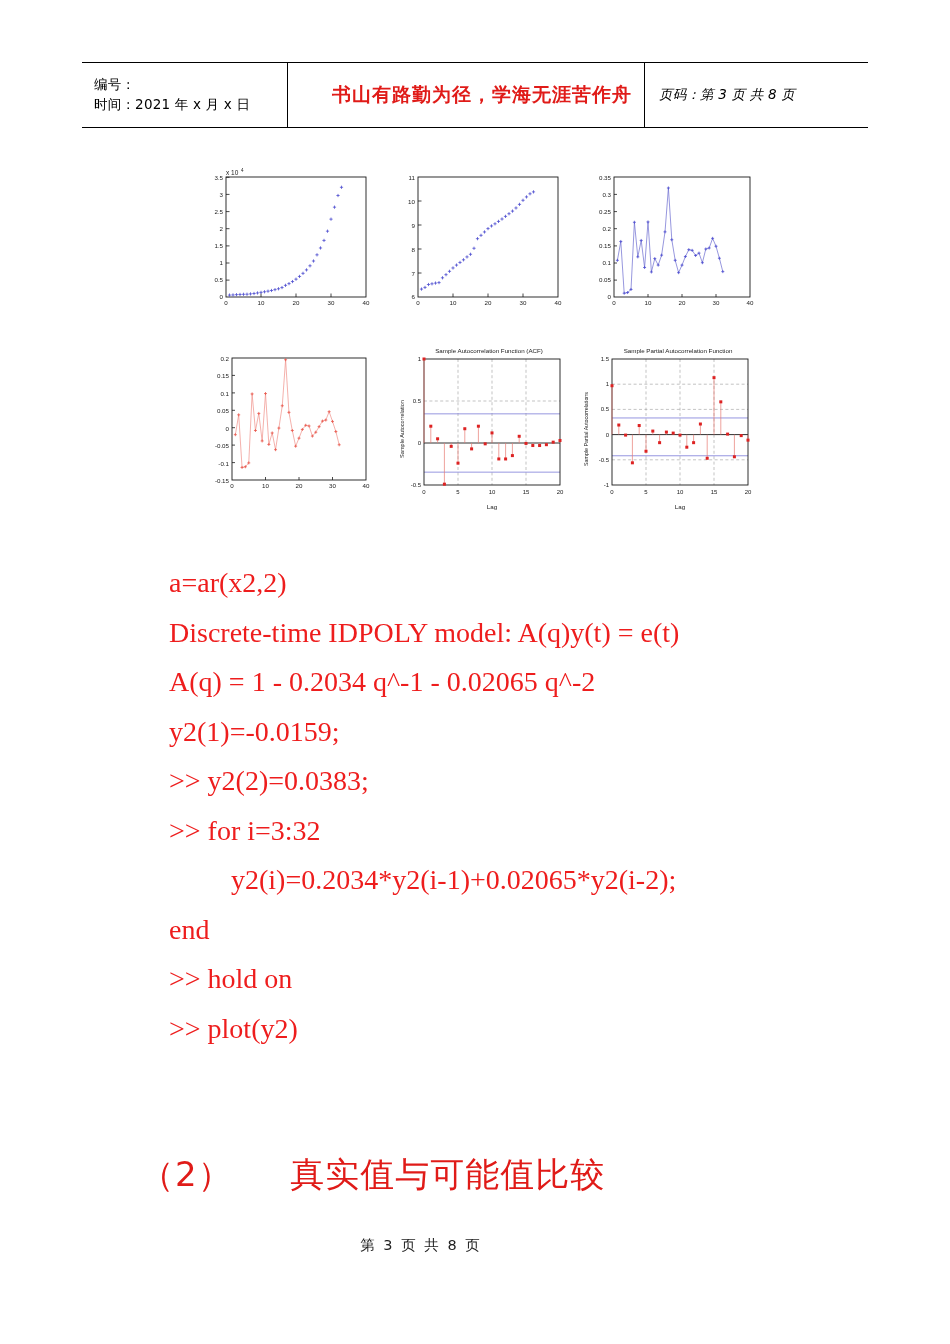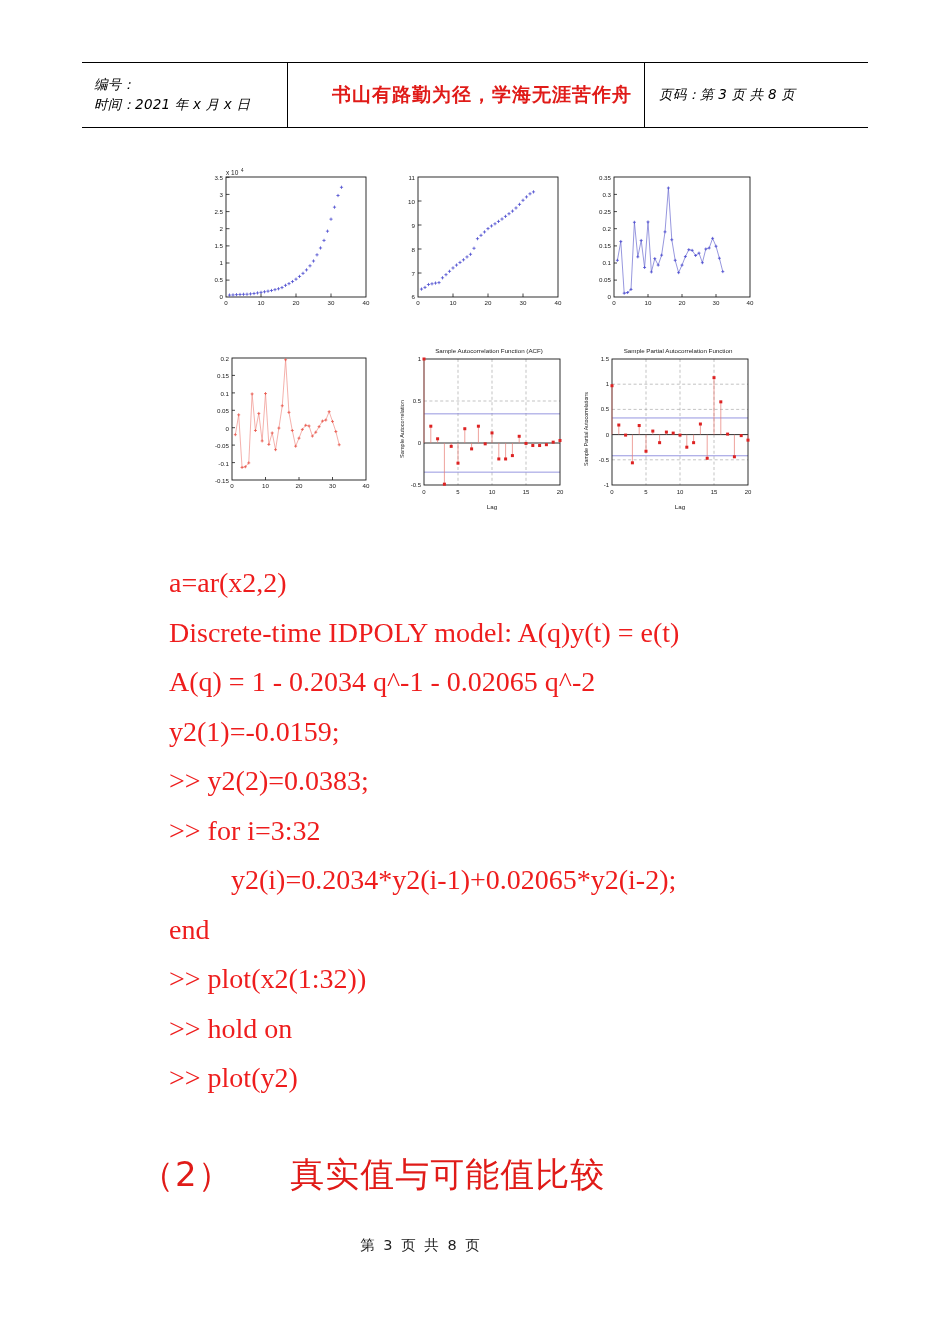--- a/index.html
+++ b/index.html
@@ -10,21 +10,21 @@
   }
   .page{position:relative;width:950px;height:1344px;}
 
   
   .hdr{
     position:absolute;left:82px;top:62px;width:786px;height:66px;
     border-top:1.6px solid #000;border-bottom:1.6px solid #000;
     display:flex;box-sizing:border-box;
   }
   .hdr-cell{display:flex;flex-direction:column;justify-content:center;box-sizing:border-box;padding-left:32px;}
-  .hdr-left{width:205px;padding-left:12px;font-style:italic;}
+  .hdr-left{width:205px;padding-left:12px;}
   .hdr-mid{width:358px;border-left:1.6px solid #000;border-right:1.6px solid #000;
            align-items:center;justify-content:center;}
   .hdr-right{flex:1;padding-left:14px;font-style:italic;}
   .cn{font-family:"DejaVu Sans","Liberation Sans",sans-serif;}
   .hdr-left .ln{font-size:13.5px;color:#000;line-height:1.45;letter-spacing:.2px;}
   .hdr-mid .motto{font-size:19px;color:#e01b18;font-weight:700;letter-spacing:1px;}
   .hdr-right .pg{font-size:13.5px;color:#000;letter-spacing:.2px;}
 
   
   .figs{position:absolute;left:198px;top:163px;width:562px;height:360px;}
@@ -649,21 +649,20 @@
 
   <div class="code" id="code-block">
       <div class="line">a=ar(x2,2)</div>
       <div class="line">Discrete-time IDPOLY model: A(q)y(t) = e(t)</div>
       <div class="line">A(q) = 1 - 0.2034 q^-1 - 0.02065 q^-2</div>
       <div class="line">y2(1)=-0.0159;</div>
       <div class="line">&gt;&gt; y2(2)=0.0383;</div>
       <div class="line">&gt;&gt; for i=3:32</div>
       <div class="line indent">y2(i)=0.2034*y2(i-1)+0.02065*y2(i-2);</div>
       <div class="line">end</div>
-      <div class="line">&gt;&gt; plot(x2(1:32))</div>
       <div class="line">&gt;&gt; hold on</div>
       <div class="line">&gt;&gt; plot(y2)</div>
     </div>
 
   <div class="sect">
     <span>（2）</span>
     <span class="gap"></span>
     <span>真实值与可能值比较</span>
   </div>
 

